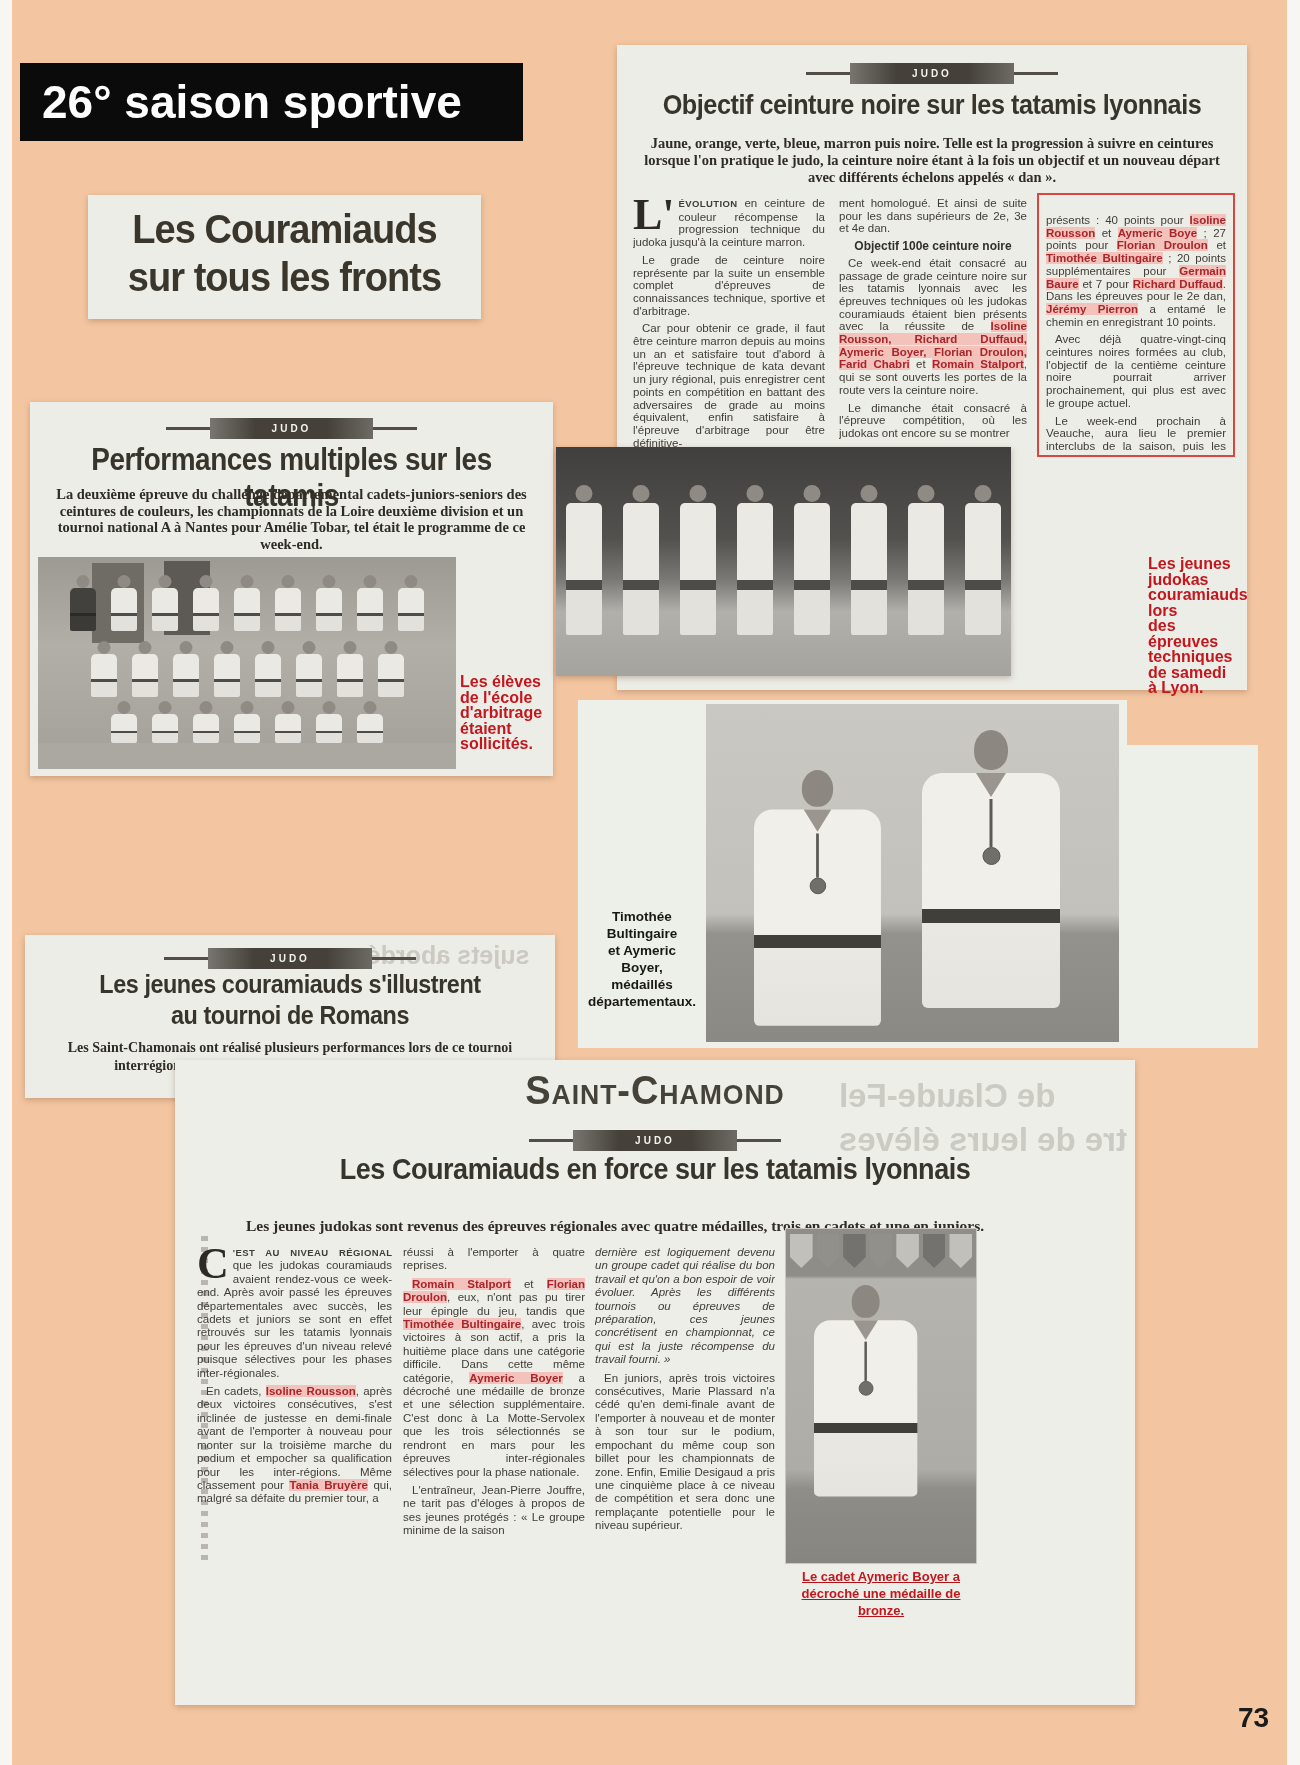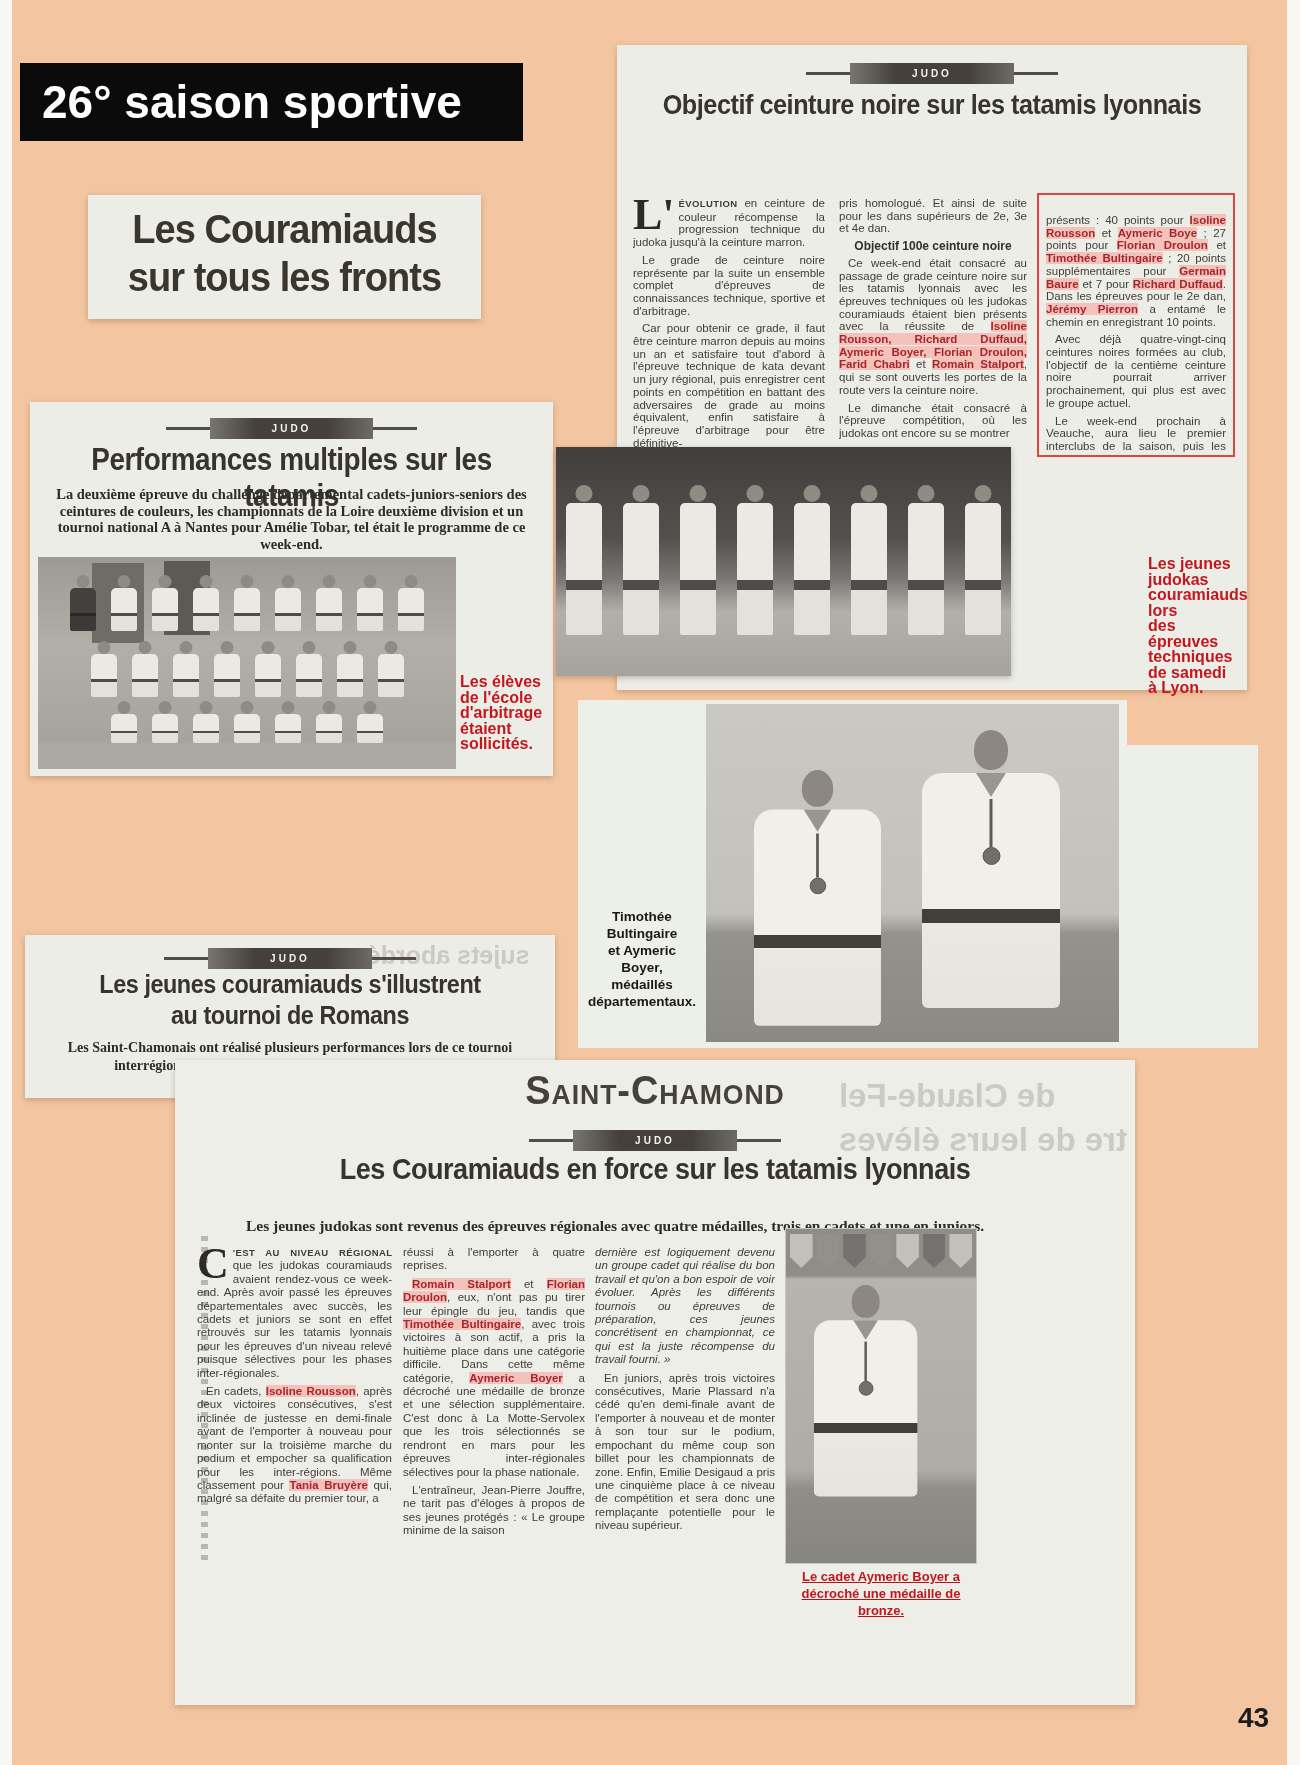--- a/index.html
+++ b/index.html
@@ -218,31 +218,32 @@
 sollicités.</div>
   </section>
 
   <section class="clip" id="article2">
     <div class="badge">
       <span class="wing"></span>
       <span class="plate">JUDO</span>
       <span class="wing"></span>
     </div>
     <h2 class="title" style="margin:0">Objectif ceinture noire sur les tatamis lyonnais</h2>
+    <p class="serif-intro" style="margin:0">Jaune, orange, verte, bleue, marron puis noire. Telle est la progression à suivre en ceintures lorsque l'on pratique le judo, la ceinture noire étant à la fois un objectif et un nouveau départ avec différents échelons appelés « dan ».</p>
 
     <div class="ncol" id="a2c1">
       <p class="noind">
         <span class="dropcap">L'</span><span class="sc">ÉVOLUTION </span><span>en ceinture de couleur récompense la progression technique du judoka jusqu'à la ceinture marron.</span>
       </p>
       <p>Le grade de ceinture noire représente par la suite un ensemble complet d'épreuves de connaissances technique, sportive et d'arbitrage.</p>
       <p>Car pour obtenir ce grade, il faut être ceinture marron depuis au moins un an et satisfaire tout d'abord à l'épreuve technique de kata devant un jury régional, puis enregistrer cent points en compétition en battant des adversaires de grade au moins équivalent, enfin satisfaire à l'épreuve d'arbitrage pour être définitive-</p>
     </div>
 
     <div class="ncol" id="a2c2">
-      <p class="noind">pris homologué. Et ainsi de suite pour les dans supérieurs de 2e, 3e et 4e dan.</p>
+      <p class="noind">ment homologué. Et ainsi de suite pour les dans supérieurs de 2e, 3e et 4e dan.</p>
       <div class="subhead">Objectif 100e ceinture noire</div>
       <p>
         <span>Ce week-end était consacré au passage de grade ceinture noire sur les tatamis lyonnais avec les épreuves techniques où les judokas couramiauds étaient bien présents avec la réussite de </span><span class="hl">Isoline Rousson, Richard Duffaud, Aymeric Boyer, Florian Droulon, Farid Chabri</span><span> et </span><span class="hl">Romain Stalport</span><span>, qui se sont ouverts les portes de la route vers la ceinture noire.</span>
       </p>
       <p>Le dimanche était consacré à l'épreuve compétition, où les judokas ont encore su se montrer</p>
     </div>
 
     <div class="ncol" id="a2c3">
       <p class="noind">
         <span>présents : 40 points pour </span><span class="hl">Isoline Rousson</span><span> et </span><span class="hl">Aymeric Boye</span><span> ; 27 points pour </span><span class="hl">Florian Droulon</span><span> et </span><span class="hl">Timothée Bultingaire</span><span> ; 20 points supplémentaires pour </span><span class="hl">Germain Baure</span><span> et 7 pour </span><span class="hl">Richard Duffaud</span><span>. Dans les épreuves pour le 2e dan, </span><span class="hl">Jérémy Pierron</span><span> a entamé le chemin en enregistrant 10 points.</span>
@@ -358,15 +359,15 @@
       <div class="judoka j-small">
         <div class="head"></div>
         <div class="torso">
             <div class="medal"></div>
           </div>
       </div>
     </div>
     <div class="bottom-cap">Le cadet Aymeric Boyer a décroché une médaille de bronze.</div>
   </section>
 
-  <div id="page-number">43</div>
+  <div id="page-number">73</div>
 
 </div>
 
 </body></html>

